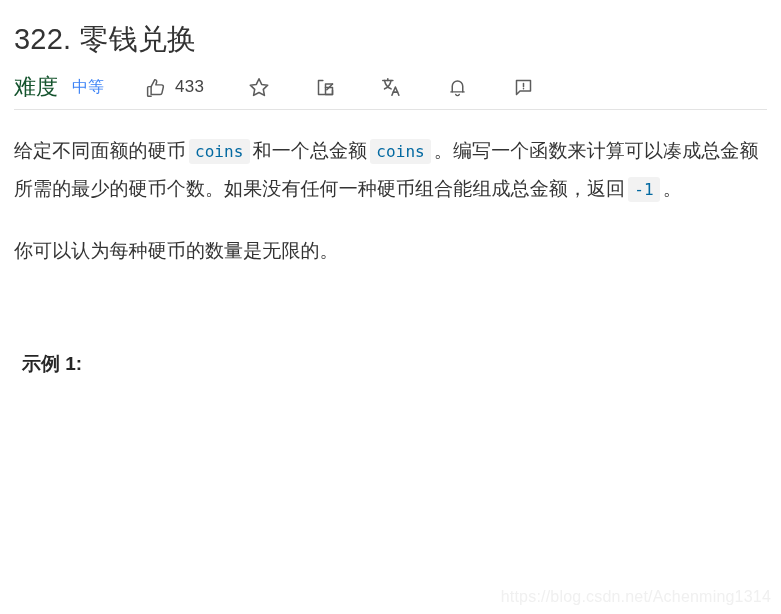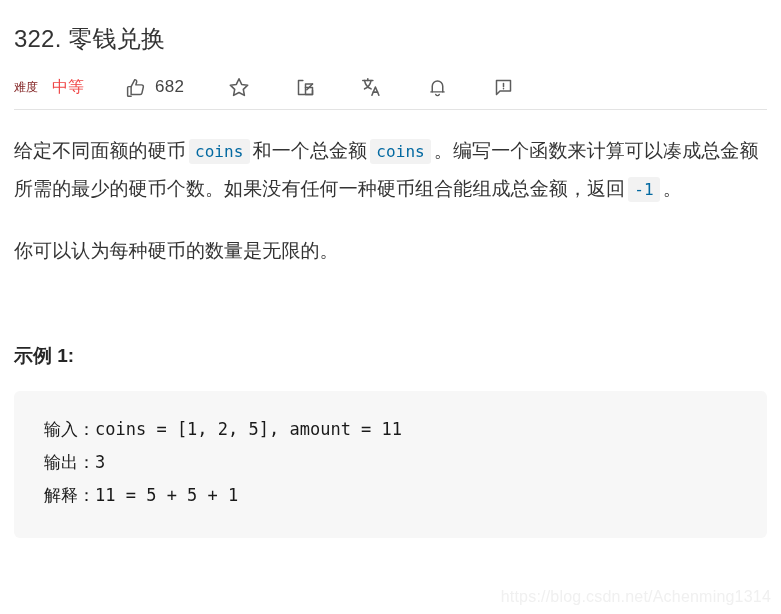--- a/index.html
+++ b/index.html
@@ -19,39 +19,39 @@
   .page {
     position: relative;
     width: 781px;
     height: 614px;
     box-sizing: border-box;
     padding: 0 14px;
   }
 
   
   .problem-title {
-    font-size: 24px;
+    font-size: 29px;
     line-height: 34px;
     font-weight: 400;
     color: #333333;
     margin: 0;
     padding-top: 22px;
     letter-spacing: 0.2px;
   }
 
   
   .meta-row {
     display: flex;
     align-items: center;
     height: 44px;
     margin-top: 9px;
   }
   .difficulty-label {
-    font-size: 12px;
-    color: #7f1d1d;
+    font-size: 22px;
+    color: #14532d;
     margin-right: 14px;
   }
   .difficulty-value {
     font-size: 16px;
     font-weight: 400;
   }
 
   .action-group {
     display: flex;
     align-items: center;
@@ -111,21 +111,21 @@
     padding: 3px 6px;
     margin: 0 3px;
     white-space: nowrap;
   }
 
   
   .example-heading {
     font-size: 19px;
     font-weight: bold;
     color: #262626;
-    margin: 0;
+    margin: 8px;
     padding-top: 74px;
   }
 
   .code-block {
     margin-top: 22px;
     background: #f7f7f7;
     border-radius: 6px;
     padding: 22px 30px 26px 30px;
     box-sizing: border-box;
   }
@@ -152,32 +152,32 @@
 </style>
 </head>
 <body>
 
 <div class="page">
 
   <h1 class="problem-title">322. 零钱兑换</h1>
 
   <div class="meta-row">
     <span class="difficulty-label">难度</span>
-    <span class="difficulty-value" id="difficulty-value" style="color: #ef4444;">中等</span>
+    <span class="difficulty-value" id="difficulty-value" style="color: #3b82f6;">中等</span>
 
     <div class="action-group">
 
       <div class="action-item">
         <span class="action-icon">
           <svg width="21" height="21" viewBox="0 0 24 24" fill="none" stroke="currentColor" stroke-width="1.7" stroke-linecap="round" stroke-linejoin="round">
             <path d="M7 22H4a1 1 0 0 1-1-1v-9a1 1 0 0 1 1-1h3"></path>
             <path d="M7 11l4.2-8a2.2 2.2 0 0 1 2.1 2.8L12.4 9H19a2 2 0 0 1 1.95 2.45l-1.6 7A2 2 0 0 1 17.4 20H7z"></path>
           </svg>
         </span>
-        <span class="vote-count">682</span>
+        <span class="vote-count">433</span>
       </div>
 
       <div class="action-item">
         <span class="action-icon">
           <svg width="22" height="22" viewBox="0 0 24 24" fill="none" stroke="currentColor" stroke-width="1.7" stroke-linecap="round" stroke-linejoin="round">
             <polygon points="12 3 14.9 9.2 21.5 10 16.7 14.6 17.9 21.2 12 18 6.1 21.2 7.3 14.6 2.5 10 9.1 9.2 12 3"></polygon>
           </svg>
         </span>
       </div>
 
@@ -231,21 +231,16 @@
   <hr class="divider">
 
   <div class="description">
     <p class="para"><span>给定不同面额的硬币</span><code class="inline-code">coins</code><span>和一个总金额</span><code class="inline-code">coins</code><span>。编写一个函数来计算可以凑成总金额所需的最少的硬币个数。如果没有任何一种硬币组合能组成总金额，返回</span><code class="inline-code">-1</code><span>。</span></p>
 
     <p class="para">你可以认为每种硬币的数量是无限的。</p>
   </div>
 
   <h2 class="example-heading">示例 1:</h2>
 
-  <div class="code-block">
-    <div class="code-line">输入：coins = [1, 2, 5], amount = 11</div>
-    <div class="code-line">输出：3</div>
-    <div class="code-line">解释：11 = 5 + 5 + 1</div>
-  </div>
 
   <div class="watermark">https://blog.csdn.net/Achenming1314</div>
 
 </div>
 
 </body></html>

